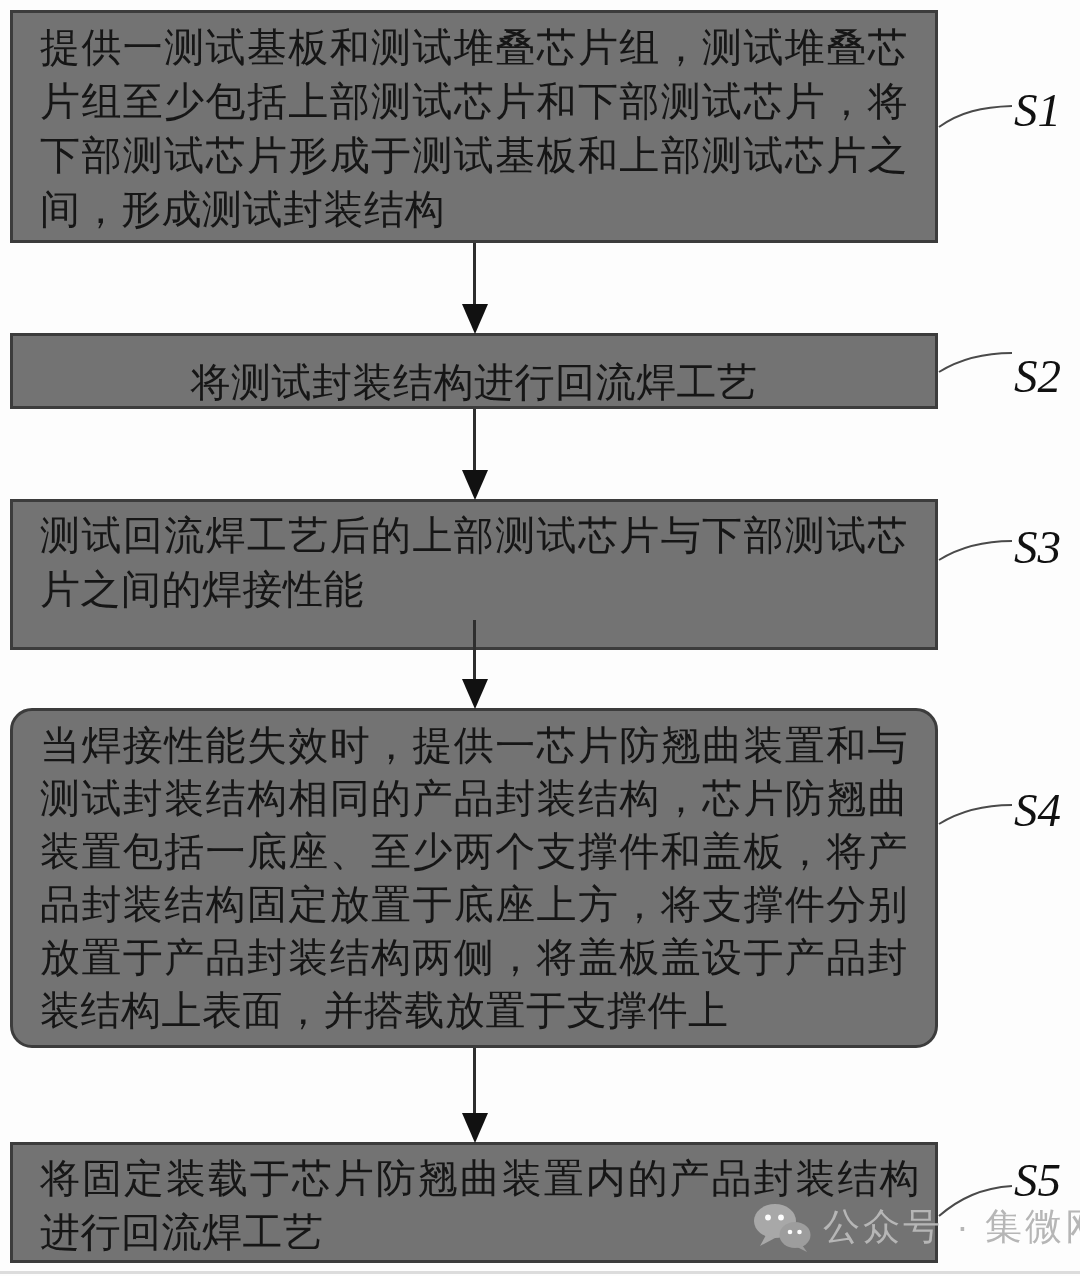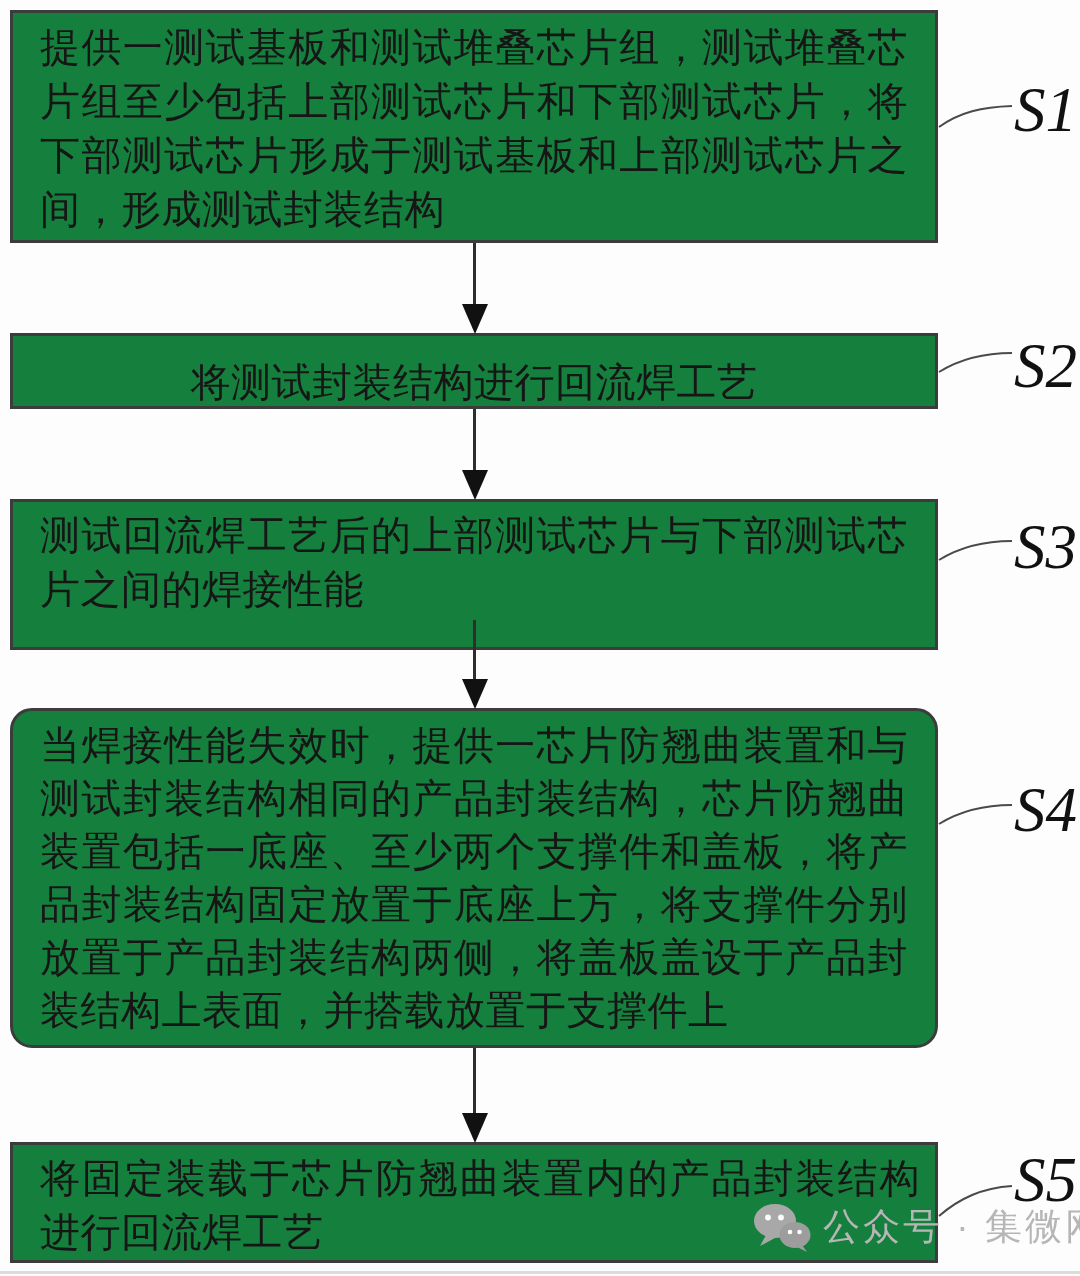--- a/index.html
+++ b/index.html
@@ -3,21 +3,21 @@
 <meta charset="utf-8">
 <style>
   html,body { margin:0; padding:0; background:#ffffff; }
   .canvas {
     position:relative; width:1080px; height:1276px;
     background:#fdfdfd; overflow:hidden;
     font-family:"Liberation Serif","DejaVu Serif",serif;
   }
   .box {
     position:absolute; left:10px; width:928px; box-sizing:border-box;
-    border:3px solid #3c3c3c; background:#15803d;
+    border:3px solid #3c3c3c; background:#737373;
     color:#161616; font-size:40px; letter-spacing:0.5px;
     overflow:hidden;
   }
   .box p { margin:0; text-align:justify; text-justify:inter-character; line-height:54px; }
   #box1 { top:10px;  height:233px; padding:8px 27px 0 27px; }
   #box2 { top:333px; height:76px;  padding:12px 27px; }
   #box2 p { text-align:center; line-height:70px; }
   #box3 { top:499px; height:151px; padding:7px 27px 0 27px; }
   #box4 { top:708px; height:340px; padding:8px 27px 0 27px;border-radius:22px; }
   #box4 p { line-height:53px; }
@@ -31,25 +31,25 @@
   }
   #arrow1 { top:243px;  height:62px; }
   #arrow2 { top:409px;  height:62px; }
   #arrow3 { top:620px;  height:60px; }
   #arrow4 { top:1048px; height:66px; }
 
   .leaders { position:absolute; top:0; left:0; width:1080px; height:1276px; pointer-events:none; }
 
   .slabel {
     position:absolute; left:1014px; width:64px;
-    font-style:italic; font-size:63px; line-height:52px; color:#111111;
+    font-style:italic; font-size:47px; line-height:52px; color:#111111;
     font-family:"Liberation Serif","DejaVu Serif",serif;
   }
   #slabel1 { top:84px; }
-  #slabel2 { top:340px; }
+  #slabel2 { top:350px; }
   #slabel3 { top:521px; }
   #slabel4 { top:784px; }
   #slabel5 { top:1154px; }
 
   .watermark {
     position:absolute; top:1201px; left:753px; height:52px;
     display:flex; align-items:center; gap:12px;
     color:#b6b6b6; font-size:37px; letter-spacing:3px;
     font-family:"Liberation Sans","DejaVu Sans",sans-serif;
     white-space:nowrap;

